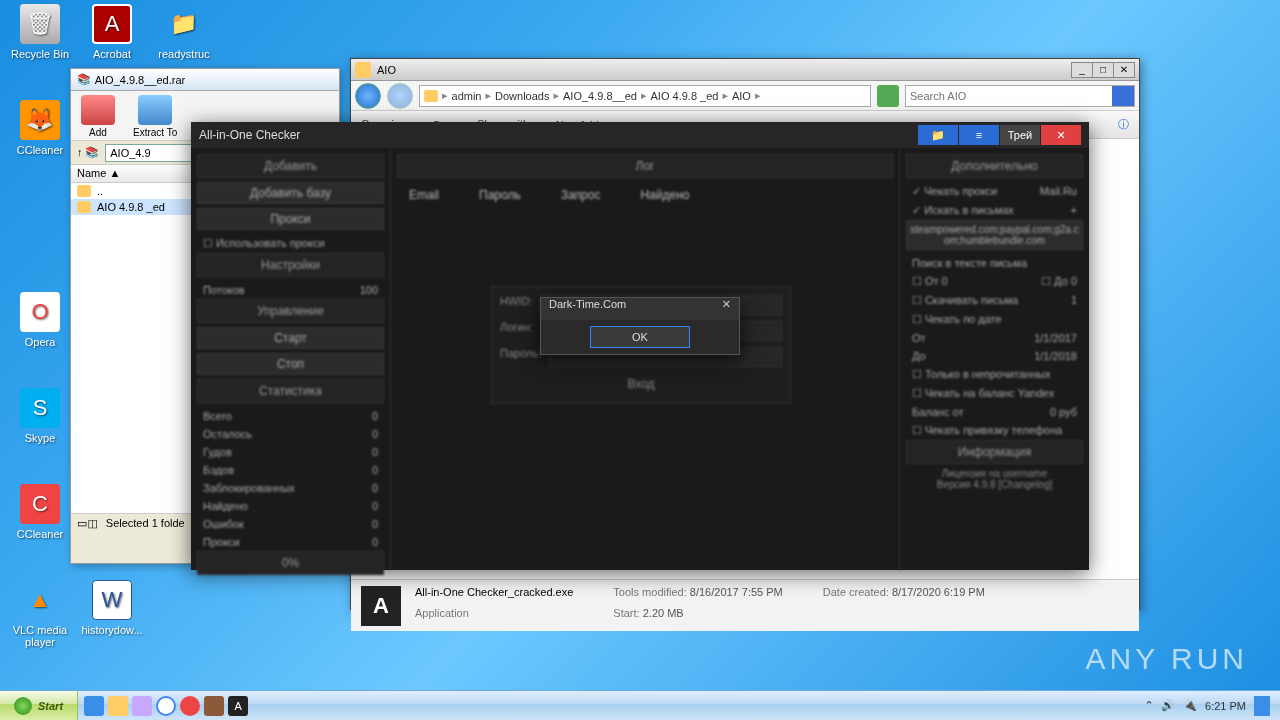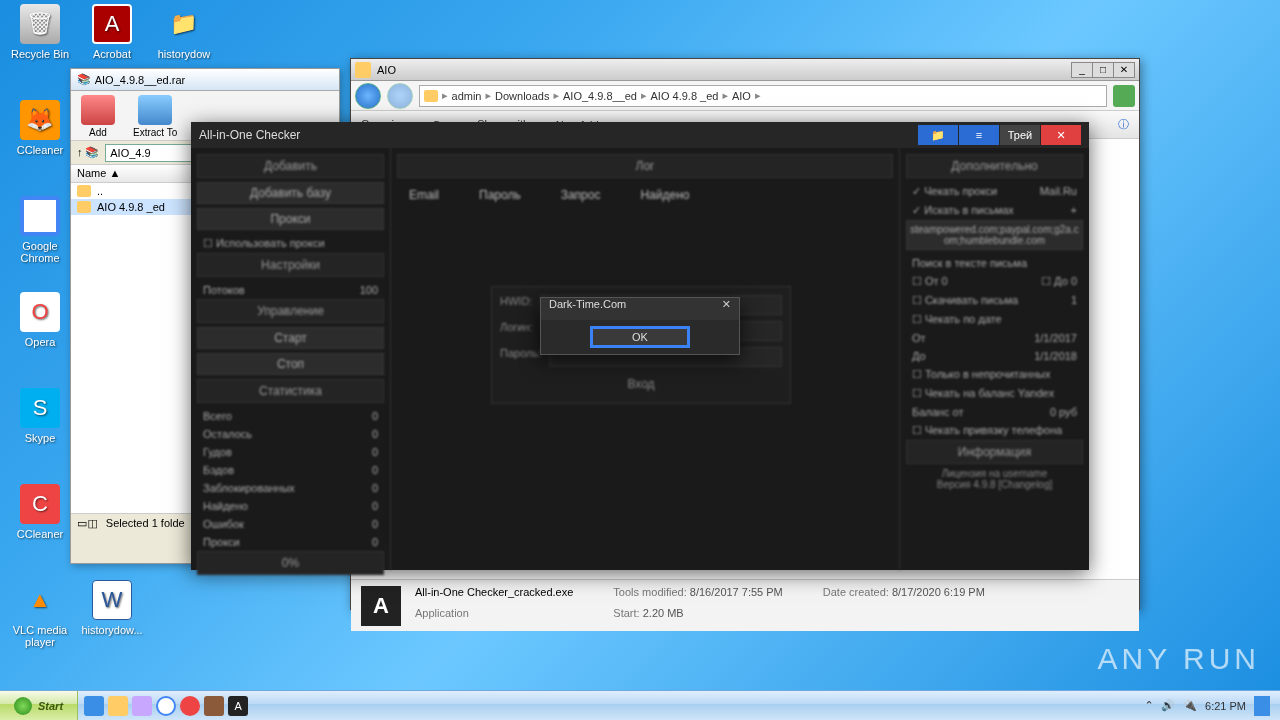--- a/index.html
+++ b/index.html
@@ -110,52 +110,51 @@
 .aio .login .enter{text-align:center;padding:4px;color:#888;margin-top:4px;}
 
 
 .modal{position:absolute;left:540px;top:297px;width:200px;background:#2a2a2a;
   border:1px solid #555;box-shadow:0 6px 20px rgba(0,0,0,.7);color:#ddd;z-index:100;}
 .modal .mtb{height:22px;background:#333;display:flex;align-items:flex-start;padding:0 8px;
   font-size:11px;}
 .modal .mtb .mx{margin-left:auto;cursor:pointer;color:#ccc;}
 .modal .mbody{padding:12px 10px;font-size:11px;}
 .modal .mfoot{padding:6px;display:flex;justify-content:center;}
-.modal .mfoot button{width:100px;height:22px;background:#3a3a3a;border:3px solid #3b82f6;
+.modal .mfoot button{width:100px;height:22px;background:#3a3a3a;border:1px solid #3b82f6;
   color:#ddd;font-size:11px;}
 
 
 .taskbar{position:absolute;left:0;bottom:0;width:100%;height:30px;
   background:linear-gradient(#dfeefd,#bcd9f5 45%,#a9cff0 46%,#cfe5f9);
   border-top:1px solid #6fa8dc;display:flex;align-items:center;font-size:11px;}
 .taskbar .start{height:100%;padding:12px 14px;display:flex;align-items:center;gap:6px;
   background:linear-gradient(#f7fbe8,#d4e8a8 45%,#bada6a 46%,#d9eea8);
   border-right:1px solid #9ac05a;font-weight:bold;color:#3a5a0a;font-style:italic;}
 .taskbar .start .orb{width:18px;height:18px;border-radius:50%;
   background:radial-gradient(#7fd858,#2a8a1a);}
 .taskbar .qlaunch{display:flex;gap:4px;padding:0 6px;align-items:center;}
 .taskbar .qlaunch .qi{width:20px;height:20px;border-radius:3px;}
 .taskbar .tray{margin-left:auto;display:flex;align-items:center;gap:8px;padding:0 10px;
   color:#333;}
 
 
-.watermark{position:absolute;right:20px;bottom:44px;color:rgba(255,255,255,.65);
+.watermark{position:absolute;right:32px;bottom:44px;color:rgba(255,255,255,.65);
   font-size:30px;letter-spacing:4px;font-weight:300;display:flex;align-items:center;gap:6px;}
 
 .folder-ico{width:14px;height:12px;background:#ffcc66;border-radius:2px;display:inline-block;}
 </style>
 </head>
 <body>
 
 <div class="desktop">
   <div class="dicon" style="left:6px;top:4px"><div class="ic ic-bin">🗑</div><span>Recycle Bin</span></div>
   <div class="dicon" style="left:78px;top:4px"><div class="ic ic-acro">A</div><span>Acrobat</span></div>
-  <div class="dicon" style="left:150px;top:4px"><div class="ic ic-fold">📁</div><span>historydow</span></div>
+  <div class="dicon" style="left:150px;top:4px"><div class="ic ic-fold">📁</div><span>readystruc</span></div>
   <div class="dicon" style="left:6px;top:100px"><div class="ic ic-ff">🦊</div><span>CCleaner</span></div>
-  <div class="dicon" style="left:6px;top:196px"><div class="ic ic-chrome"></div><span>Google Chrome</span></div>
   <div class="dicon" style="left:6px;top:292px"><div class="ic ic-opera">O</div><span>Opera</span></div>
   <div class="dicon" style="left:6px;top:388px"><div class="ic ic-skype">S</div><span>Skype</span></div>
   <div class="dicon" style="left:6px;top:484px"><div class="ic ic-cc">C</div><span>CCleaner</span></div>
   <div class="dicon" style="left:6px;top:580px"><div class="ic ic-vlc">▲</div><span>VLC media player</span></div>
   <div class="dicon" style="left:78px;top:580px"><div class="ic ic-word">W</div><span>historydow...</span></div>
 </div>
 
 <div class="winrar">
   <div class="tb">📚 <span>AIO_4.9.8__ed.rar</span></div>
   <div class="tools">
@@ -198,20 +197,24 @@
       <span>Downloads</span>
         <span class="sep">▸</span>
       <span>AIO_4.9.8__ed</span>
         <span class="sep">▸</span>
       <span>AIO 4.9.8 _ed</span>
         <span class="sep">▸</span>
       <span>AIO</span>
         <span class="sep">▸</span>
     </div>
     <div class="refresh"></div>
+    <div class="search">
+      <input placeholder="Search AIO" style="">
+      <div class="sbtn"></div>
+    </div>
   </div>
   <div class="toolbar">
     <span>Organize ▾</span>
     <span>Open</span>
     <span>Share with ▾</span>
     <span>New folder</span>
     <span style="margin-left:auto;color:#2a6cd4">ⓘ</span>
   </div>
   <div class="body"></div>
   <div class="details">

